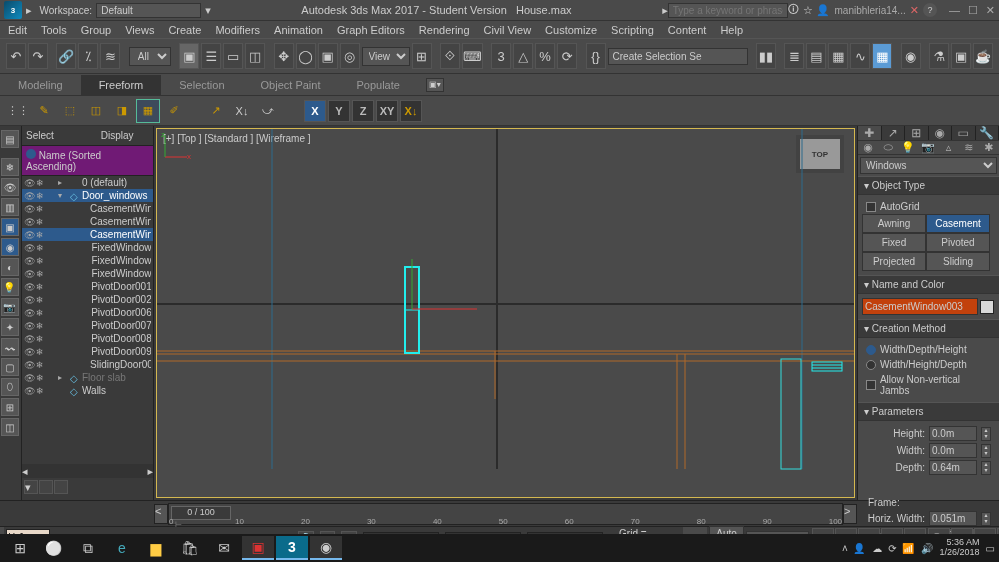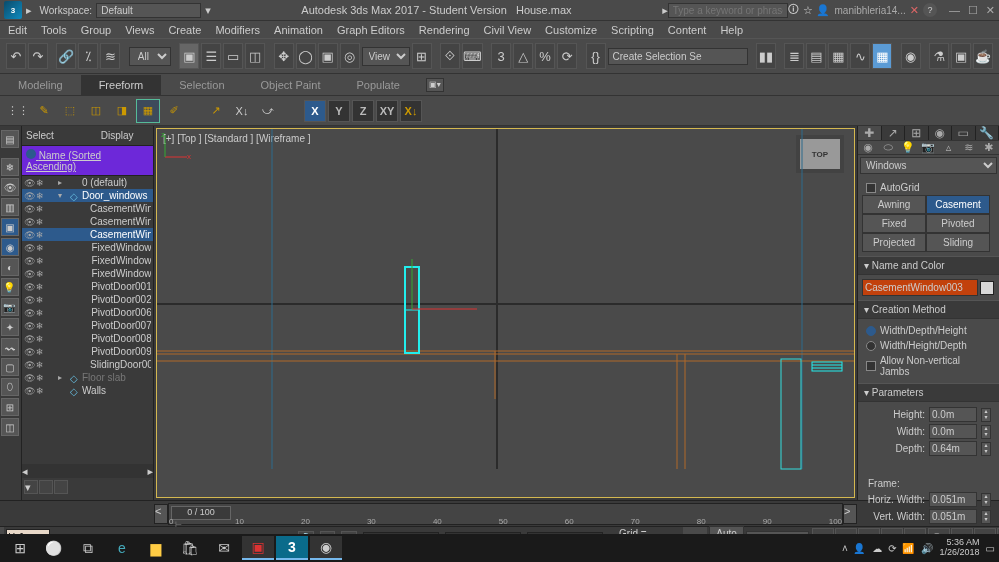--- a/index.html
+++ b/index.html
@@ -44,21 +44,21 @@
 
 
 .main-row { display: flex; height: 374px; }
 .left-sidebar { width: 22px; background: #3a3a3a; display: flex; flex-direction: column; gap: 2px; padding-top: 4px; border-right: 1px solid #222; }
 .side-icon { width: 18px; height: 18px; background: #555; border: 1px solid #666; margin-left: 1px; display: flex; align-items: center; justify-content: center; font-size: 10px; }
 .side-icon.blue { background: #2d5a8c; }
 
 
 .scene-col { width: 132px; background: #3a3a3a; border-right: 1px solid #222; display: flex; flex-direction: column; }
 .scene-tabs { display: flex; padding: 4px; font-size: 10px; justify-content: space-around; border-bottom: 1px solid #222; gap: 47px; }
-.scene-header { background: #6d28d9; padding: 3px 4px; font-size: 10px; border-bottom: 1px solid #222; text-decoration: underline; }
+.scene-header { background: #701a75; padding: 3px 4px; font-size: 10px; border-bottom: 1px solid #222; }
 .scene-tree { flex: 1; overflow: hidden; font-size: 10px; }
 .tree-row { display: flex; align-items: center; padding: 1px 2px; white-space: nowrap; overflow: hidden; }
 .tree-row.selected { background: #2d5a8c; color: #fff; }
 .eye { width: 12px; color: #aaa; font-size: 9px; }
 .freeze { width: 12px; color: #aaa; font-size: 9px; }
 .t-toggle { width: 12px; font-size: 8px; color: #aaa; }
 .t-icon { width: 12px; height: 10px; display: inline-block; }
 .t-label { overflow: hidden; text-overflow: clip; }
 .scene-scroll { height: 14px; background: #333; display: flex; align-items: center; }
 .scene-filter { height: 22px; display: flex; gap: 1px; padding: 2px; }
@@ -489,20 +489,21 @@
       <div class="cat-icon">◉</div>
       <div class="cat-icon">⬭</div>
       <div class="cat-icon">💡</div>
       <div class="cat-icon">📷</div>
       <div class="cat-icon">▵</div>
       <div class="cat-icon">≋</div>
       <div class="cat-icon">✱</div>
     </div>
     <select class="cat-select"><option>Windows</option></select>
 
+    <div class="rollout-head">▾ <span>Object Type</span></div>
     <div class="rollout-body">
       <div class="chk-row">
           <div class="chk"></div>
           <span>AutoGrid</span>
         </div>
       <div class="opt-grid">
         <div class="opt-btn">Awning</div>
         <div class="opt-btn active">Casement</div>
         <div class="opt-btn">Fixed</div>
         <div class="opt-btn">Pivoted</div>

